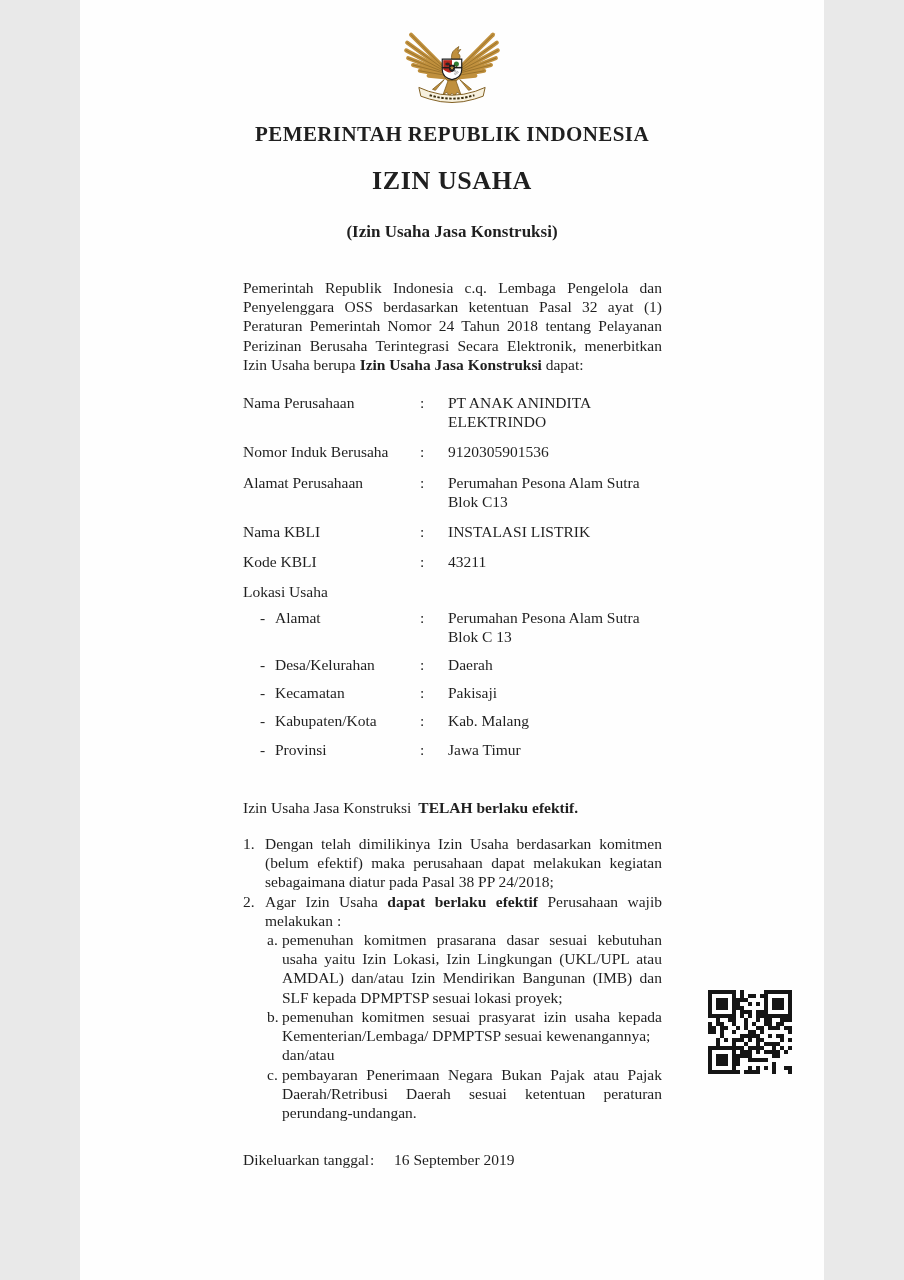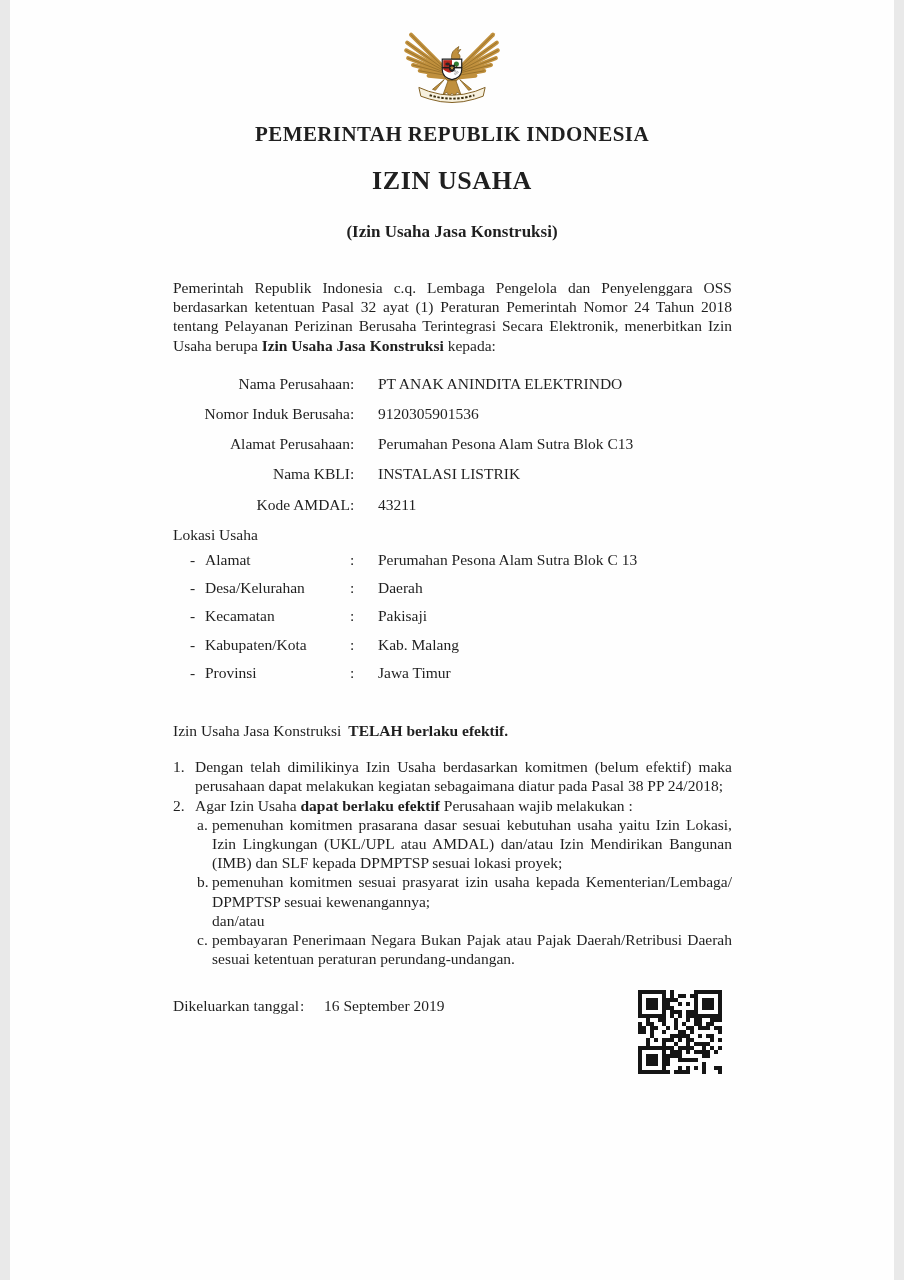--- a/index.html
+++ b/index.html
@@ -1,19 +1,19 @@
 <!DOCTYPE html>
 <html><head>
 <meta charset="utf-8">
 <style>
   * { margin:0; padding:0; box-sizing:border-box; }
   html,body { background:#e9e9e9; }
   .page {
     position:relative;
-    width:884px; height:1280px;
+    width:744px; height:1280px;
     margin:0 auto;
     background:#fefefe;
     font-family:"Liberation Serif","DejaVu Serif",serif;
     color:#1f1f1f;
     overflow:hidden;
   }
   .emblem-wrap { text-align:center; padding-top:27px; }
   .gov-title {
     margin-top:15px; text-align:center;
     font-size:21px; font-weight:bold; line-height:24px; letter-spacing:0.4px;
@@ -23,21 +23,21 @@
     font-size:26px; font-weight:bold; line-height:30px; letter-spacing:0.6px;
   }
   .doc-subtitle {
     margin-top:24px; text-align:center;
     font-size:17px; font-weight:bold; line-height:24px;
   }
   .content { padding:0 162px 0 163px; font-size:15.5px; line-height:19.2px; }
   .intro { margin-top:34px; text-align:justify; }
   .details { margin-top:19px; }
   .drow { display:flex; margin-bottom:11px; }
-  .drow .lbl { width:177px; flex:none;text-align:right; }
+  .drow .lbl { width:177px; flex:none; }
   .drow .sep { width:28px; flex:none; }
   .drow .val { flex:1; }
   .loc-head { margin-bottom:6px; }
   .lrow { display:flex; margin-bottom:9px; padding-left:17px; }
   .lrow .bullet { width:15px; flex:none; }
   .lrow .lbl { width:145px; flex:none; }
   .lrow .sep { width:28px; flex:none; }
   .lrow .val { flex:1; }
   .status { margin-top:39px; }
   .status b { margin-left:7px; }
@@ -129,21 +129,21 @@
       </g>
     </svg>
   </div>
 
   <div class="gov-title">PEMERINTAH REPUBLIK INDONESIA</div>
   <div class="doc-title">IZIN USAHA</div>
   <div class="doc-subtitle">(Izin Usaha Jasa Konstruksi)</div>
 
   <div class="content">
 
-    <p class="intro"><span>Pemerintah Republik Indonesia c.q. Lembaga Pengelola dan Penyelenggara OSS berdasarkan ketentuan Pasal 32 ayat (1) Peraturan Pemerintah Nomor 24 Tahun 2018 tentang Pelayanan Perizinan Berusaha Terintegrasi Secara Elektronik, menerbitkan Izin Usaha berupa </span><b>Izin Usaha Jasa Konstruksi</b><span> kepada:</span></p>
+    <p class="intro"><span>Pemerintah Republik Indonesia c.q. Lembaga Pengelola dan Penyelenggara OSS berdasarkan ketentuan Pasal 32 ayat (1) Peraturan Pemerintah Nomor 24 Tahun 2018 tentang Pelayanan Perizinan Berusaha Terintegrasi Secara Elektronik, menerbitkan Izin Usaha berupa </span><b>Izin Usaha Jasa Konstruksi</b><span> dapat:</span></p>
 
     <div class="details">
       <div class="drow">
         <span class="lbl">Nama Perusahaan</span>
           <span class="sep">:</span>
           <span class="val">PT ANAK ANINDITA ELEKTRINDO</span>
       </div>
       <div class="drow">
         <span class="lbl">Nomor Induk Berusaha</span>
           <span class="sep">:</span>
@@ -153,21 +153,21 @@
         <span class="lbl">Alamat Perusahaan</span>
           <span class="sep">:</span>
           <span class="val">Perumahan Pesona Alam Sutra Blok C13</span>
       </div>
       <div class="drow">
         <span class="lbl">Nama KBLI</span>
           <span class="sep">:</span>
           <span class="val">INSTALASI LISTRIK</span>
       </div>
       <div class="drow">
-        <span class="lbl">Kode AMDAL</span>
+        <span class="lbl">Kode KBLI</span>
           <span class="sep">:</span>
           <span class="val">43211</span>
       </div>
 
       <div class="loc-head">Lokasi Usaha</div>
 
       <div class="lrow">
         <span class="bullet">-</span>
           <span class="lbl">Alamat</span>
           <span class="sep">:</span>

